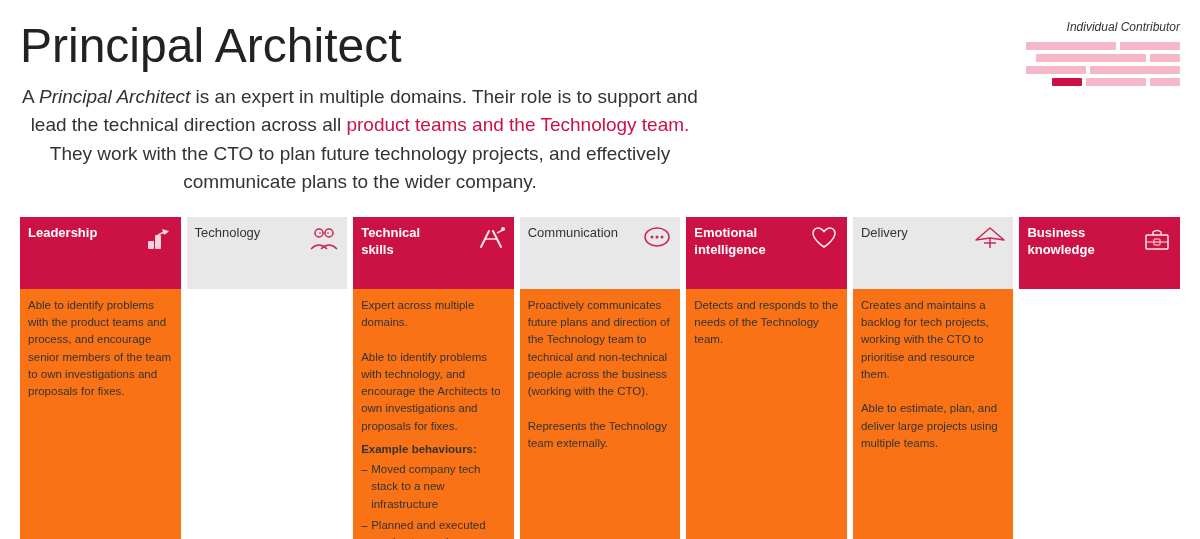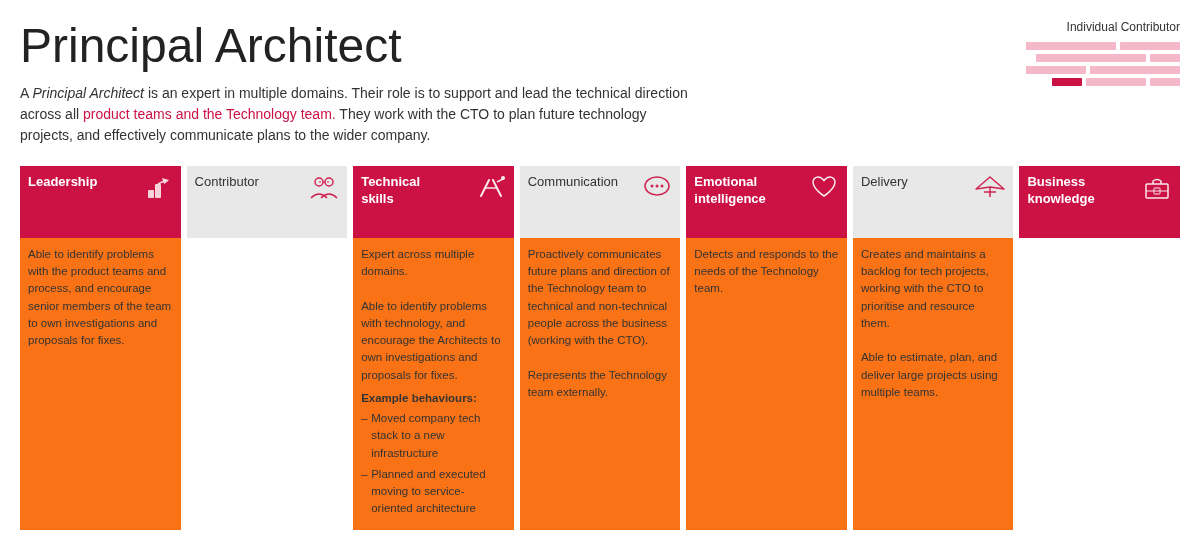--- a/index.html
+++ b/index.html
@@ -22,34 +22,36 @@
       flex: 1;
     }
     .main-title {
       font-size: 48px;
       font-weight: 300;
       color: #222;
       line-height: 1.1;
       margin-bottom: 10px;
     }
     .description {
-      font-size: 14px;
+      font-size: 19px;
       line-height: 1.5;
       max-width: 680px;
       color: #333;
+      text-align: center;
     }
     .description em {
       font-style: italic;
     }
     .description .highlight {
       color: #cc1144;
     }
     .individual-contributor {
       text-align: right;
       min-width: 200px;
+      font-style: italic;
     }
     .ic-label {
       font-size: 12px;
       color: #333;
       margin-bottom: 8px;
       font-weight: normal;
     }
     .ic-bars {
       display: flex;
       flex-direction: column;
@@ -188,21 +190,21 @@
         </svg>
       </span>
     </div>
     <div class="col-body">
       Able to identify problems with the product teams and process, and encourage senior members of the team to own investigations and proposals for fixes.
     </div>
   </div>
 
   <div class="col">
     <div class="col-header light">
-      <span class="col-header-title">Contributor</span>
+      <span class="col-header-title">Technology</span>
       <span class="col-icon">
         <svg width="30" height="26" viewBox="0 0 30 26" fill="none">
           <circle cx="10" cy="8" r="4" stroke="#cc1144" stroke-width="1.5" fill="none"></circle>
           <circle cx="20" cy="8" r="4" stroke="#cc1144" stroke-width="1.5" fill="none"></circle>
           <path d="M2 24 Q10 16 18 24" stroke="#cc1144" stroke-width="1.5" fill="none"></path>
           <path d="M12 24 Q20 16 28 24" stroke="#cc1144" stroke-width="1.5" fill="none"></path>
           <line x1="10" y1="8" x2="20" y2="8" stroke="#cc1144" stroke-width="1" stroke-dasharray="2,2"></line>
         </svg>
       </span>
     </div>

